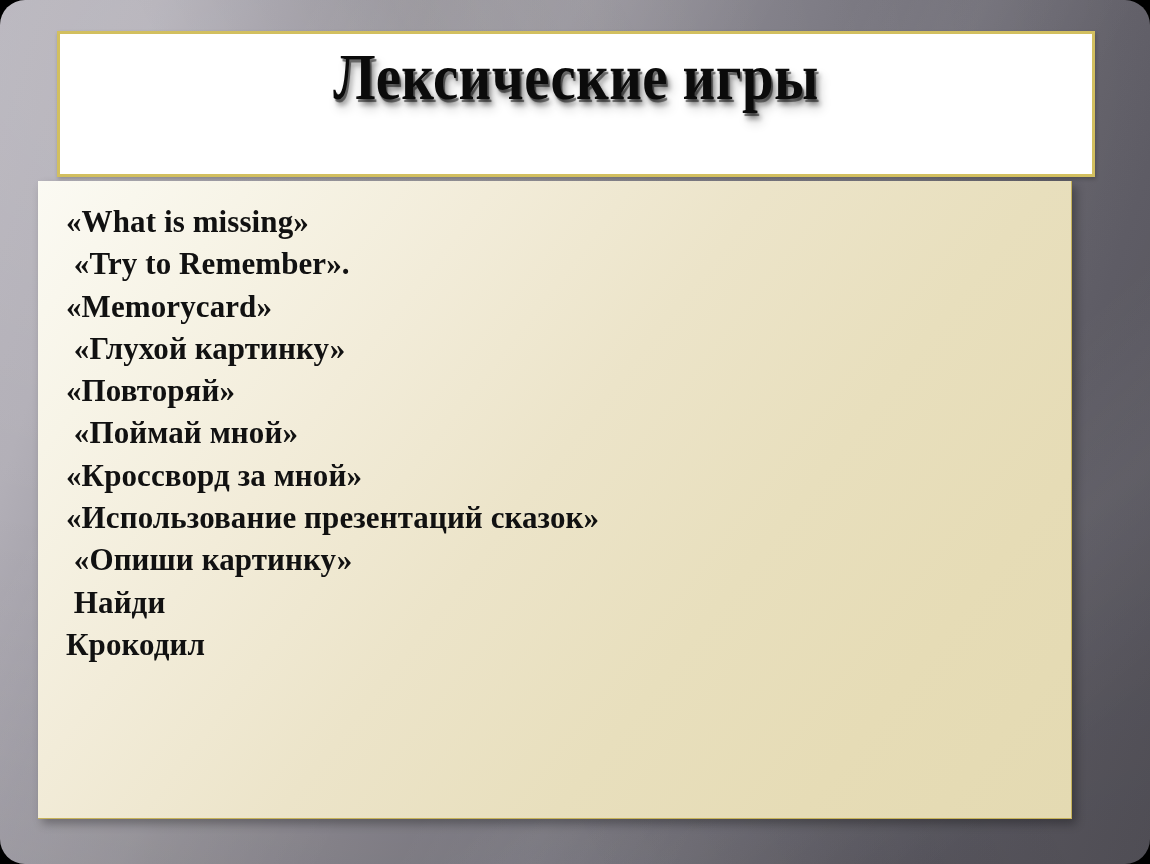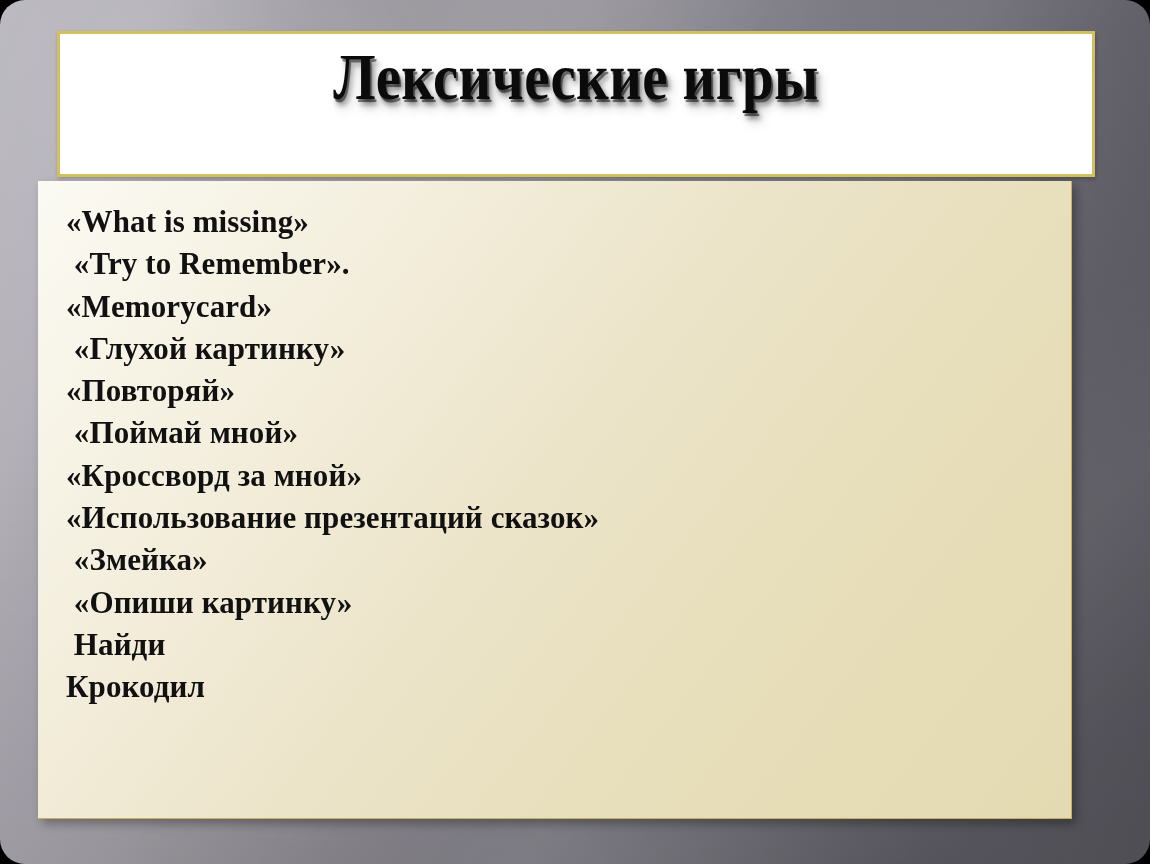--- a/index.html
+++ b/index.html
@@ -165,20 +165,19 @@
   <div id="content-box">
     <ul id="game-list">
         <li>«What is missing»</li>
         <li> «Try to Remember».</li>
         <li>«Memorycard»</li>
         <li> «Глухой картинку»</li>
         <li>«Повторяй»</li>
         <li> «Поймай мной»</li>
         <li>«Кроссворд за мной»</li>
         <li>«Использование презентаций сказок»</li>
-        <li> «Змейка»</li>
         <li> «Опиши картинку»</li>
         <li> Найди</li>
         <li>Крокодил</li>
       </ul>
   </div>
 
 </div>
 
 </body></html>

